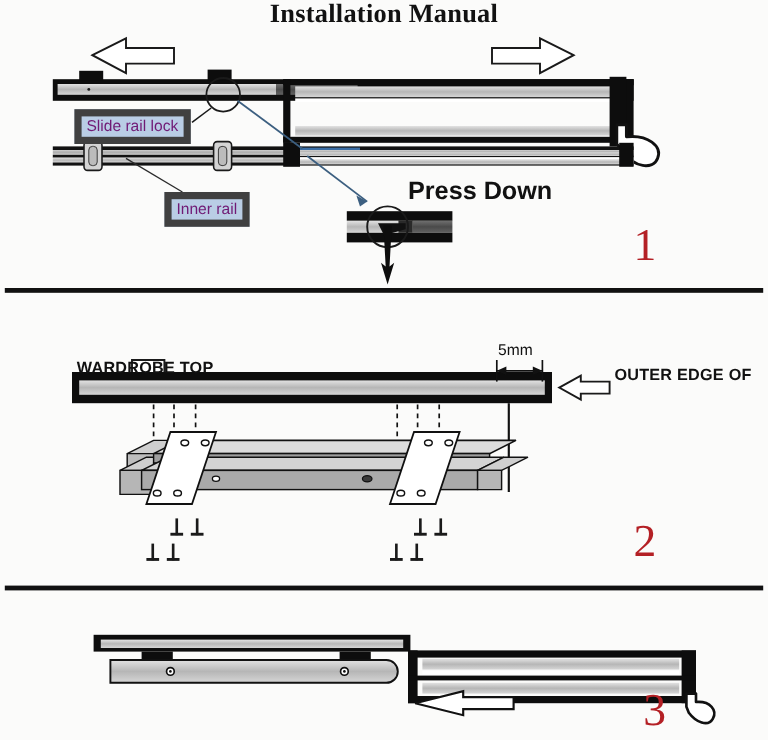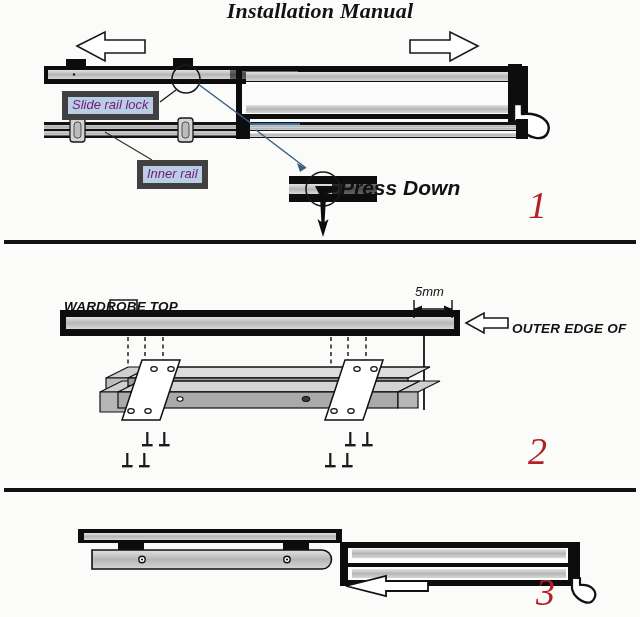--- a/index.html
+++ b/index.html
@@ -1,41 +1,41 @@
 <!DOCTYPE html>
 <html><head>
 <meta charset="utf-8">
 <style>
   html,body{margin:0;padding:0;background:#ffffff;}
   body{
     width:640px;height:617px;position:relative;overflow:hidden;
     font-family:"Liberation Sans", sans-serif;
     background:#fbfbfa;
   }
-  .stage{position:absolute;inset:0;font-style:italic;}
+  .stage{position:absolute;inset:0;}
   svg.layer{position:absolute;left:0;top:0;width:640px;height:617px;}
 
   .title{
     position:absolute;top:-2px;left:0;width:640px;text-align:center;
     font-family:"Liberation Serif", serif;
     font-weight:bold;font-size:22px;color:#121212;letter-spacing:.2px;
   }
 
   .lbl{position:absolute;white-space:nowrap;}
 
   .bluebox{
     background:#b9cde5;border:6px solid #404040;
     font-family:"Liberation Sans", sans-serif;
     font-size:13px;color:#701a75;
     padding:1px 4px 2px 4px;line-height:14px;
   }
 
   .bigtext{
     font-family:"Liberation Sans", sans-serif;
-    font-weight:bold;font-size:21px;color:#111;margin-top:28px;
+    font-weight:bold;font-size:21px;color:#111;
   }
   .caps{
     font-family:"Liberation Sans", sans-serif;
     font-weight:bold;font-size:13.5px;color:#111;line-height:15px;
     letter-spacing:.2px;
   }
   .dim{
     font-family:"Liberation Sans", sans-serif;
     font-size:13px;color:#111;
   }
@@ -274,21 +274,21 @@
   <div class="lbl bluebox" style="left:137px;top:160px;">Inner rail</div>
 
   <div class="lbl bigtext" style="left:340px;top:148px;">Press Down</div>
 
   <div class="lbl stepnum" style="left:528px;top:186px;">1</div>
 
   <div class="lbl caps" style="left:64px;top:283px;margin-top:16px;">WARDROBE TOP</div>
 
   <div class="lbl dim" style="left:415px;top:284px;">5mm</div>
 
-  <div class="lbl caps" style="left:512px;top:321px;">
+  <div class="lbl caps" style="left:512px;top:305px;">
     <div>OUTER EDGE OF</div>
   </div>
 
   <div class="lbl stepnum" style="left:528px;top:432px;">2</div>
 
 
   <div class="lbl stepnum" style="left:536px;top:573px;">3</div>
 
 </div>
 

